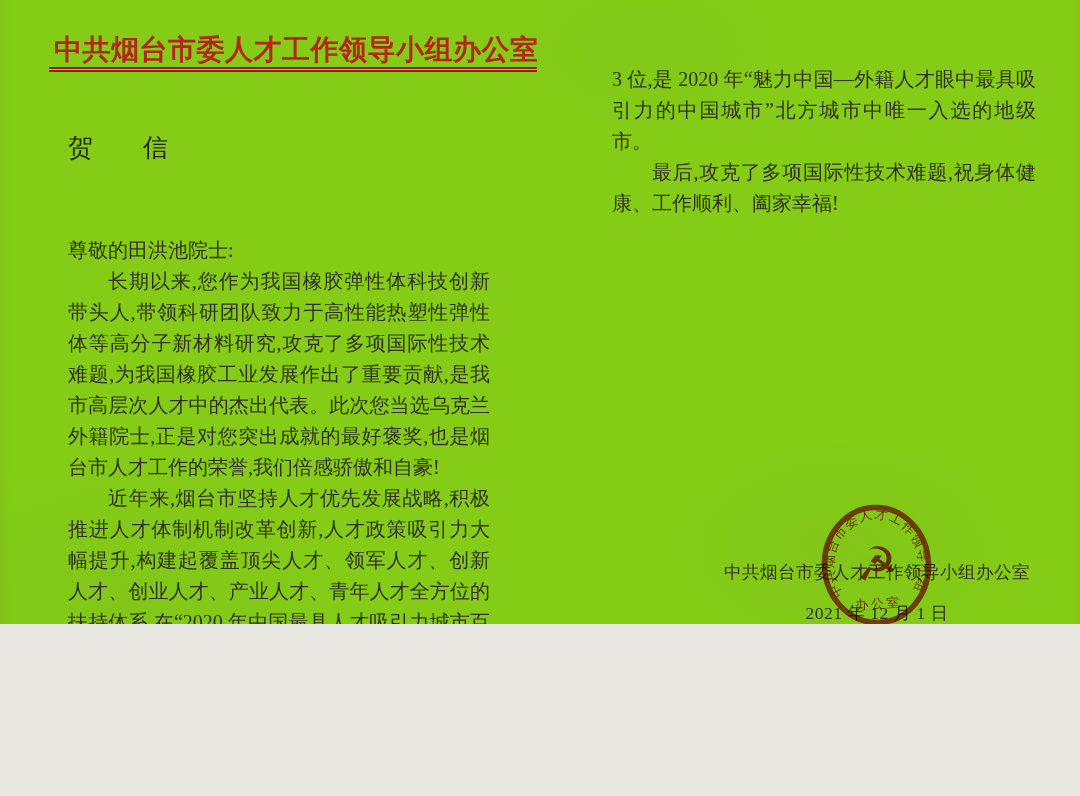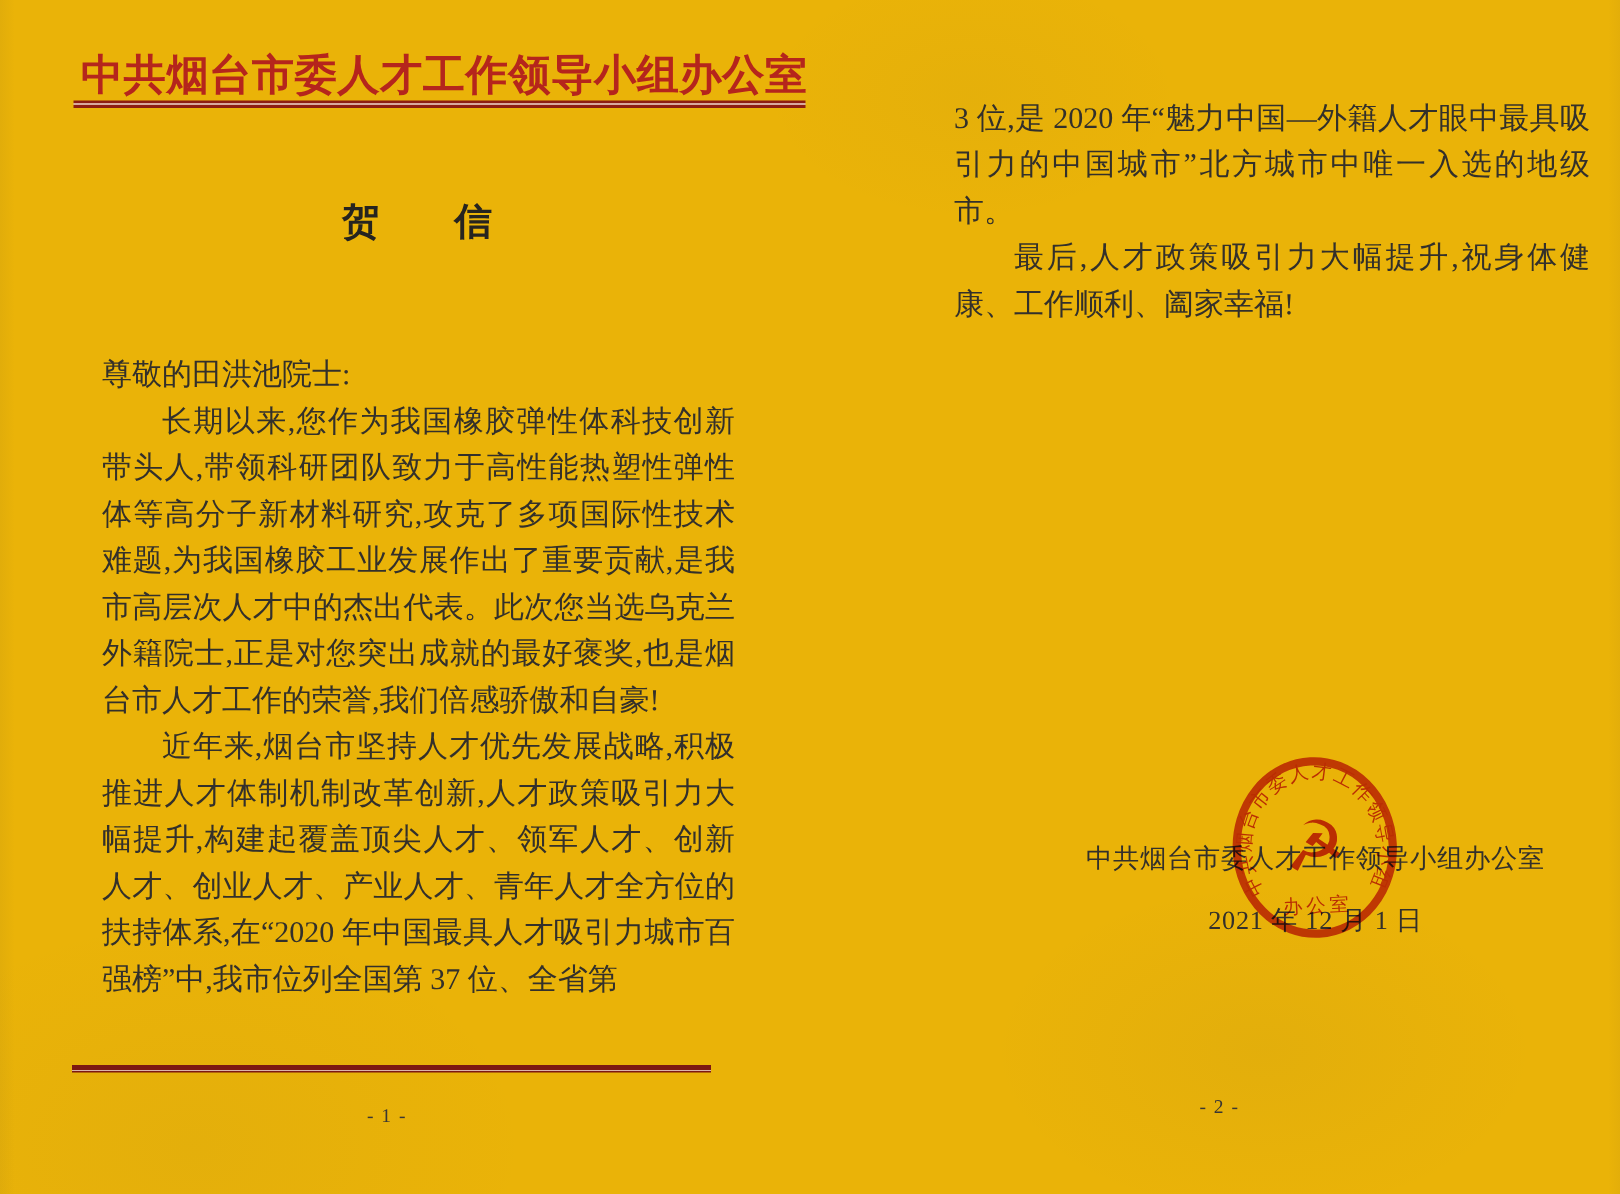--- a/index.html
+++ b/index.html
@@ -6,22 +6,22 @@
     margin: 0;
     padding: 0;
     width: 1080px;
     height: 796px;
     overflow: hidden;
     background: #e9e7e2;
   }
   .sheet {
     position: relative;
     width: 1080px;
-    height: 796px;
-    background: #eab308;
+    height: 624px;
+    background: #84cc16;
     font-family: "Liberation Serif", serif;
     color: #33302b;
     overflow: hidden;
   }
   
   .sheet::before {
     content: "";
     position: absolute;
     inset: 0;
     pointer-events: none;
@@ -53,35 +53,34 @@
     background: linear-gradient(to bottom,
       #8e1d12 0px, #8e1d12 2px,
       #d8a99e 2px, #d8a99e 3px,
       #8e1d12 3px, #8e1d12 5px);
   }
   .doc-title {
     position: absolute;
     left: 68px;
     top: 131px;
     width: 420px;
-    text-align: center;
     font-size: 25px;
-    font-weight: bold;
+    font-weight: normal;
     color: #262420;
     white-space: pre;
   }
   .body-block {
     position: absolute;
     font-size: 20px;
     line-height: 31px;
     text-align: justify;
     color: #33302b;
   }
   .body-left  { left: 68px;  top: 203px; width: 422px; margin-top: 32px; }
-  .body-right { left: 612px; top: 64px;  width: 424px; margin-left: 24px; }
+  .body-right { left: 612px; top: 64px;  width: 424px; }
   .body-block p { margin: 0; }
   .indent { text-indent: 2em; }
   .foot-rule {
     position: absolute;
     left: 48px;
     top: 710px;
     width: 426px;
     height: 5px;
     background: linear-gradient(to bottom,
       #7c1812 0px, #7c1812 3px,
@@ -147,21 +146,21 @@
     </div>
 
     <div class="foot-rule"></div>
 
     <div class="pageno pageno-1">- 1 -</div>
   </section>
 
   <section>
     <div class="body-block body-right">
       <p>3 位,是 2020 年“魅力中国—外籍人才眼中最具吸引力的中国城市”北方城市中唯一入选的地级市。</p>
-      <p class="indent">最后,人才政策吸引力大幅提升,祝身体健康、工作顺利、阖家幸福!</p>
+      <p class="indent">最后,攻克了多项国际性技术难题,祝身体健康、工作顺利、阖家幸福!</p>
     </div>
 
     <div class="sig-line sig-name">中共烟台市委人才工作领导小组办公室</div>
 
     <div class="sig-line sig-date">2021 年 12 月 1 日</div>
 
     <div class="seal">
       <svg viewBox="0 0 113 124" xmlns="http://www.w3.org/2000/svg">
         <ellipse cx="56.5" cy="62" rx="52" ry="57.5" fill="none" stroke="#c4251b" stroke-width="5.5" stroke-opacity="0.92"></ellipse>
         <path id="sealArc" d="M 23,92 A 43,47 0 1 1 90,92" fill="none"></path>

